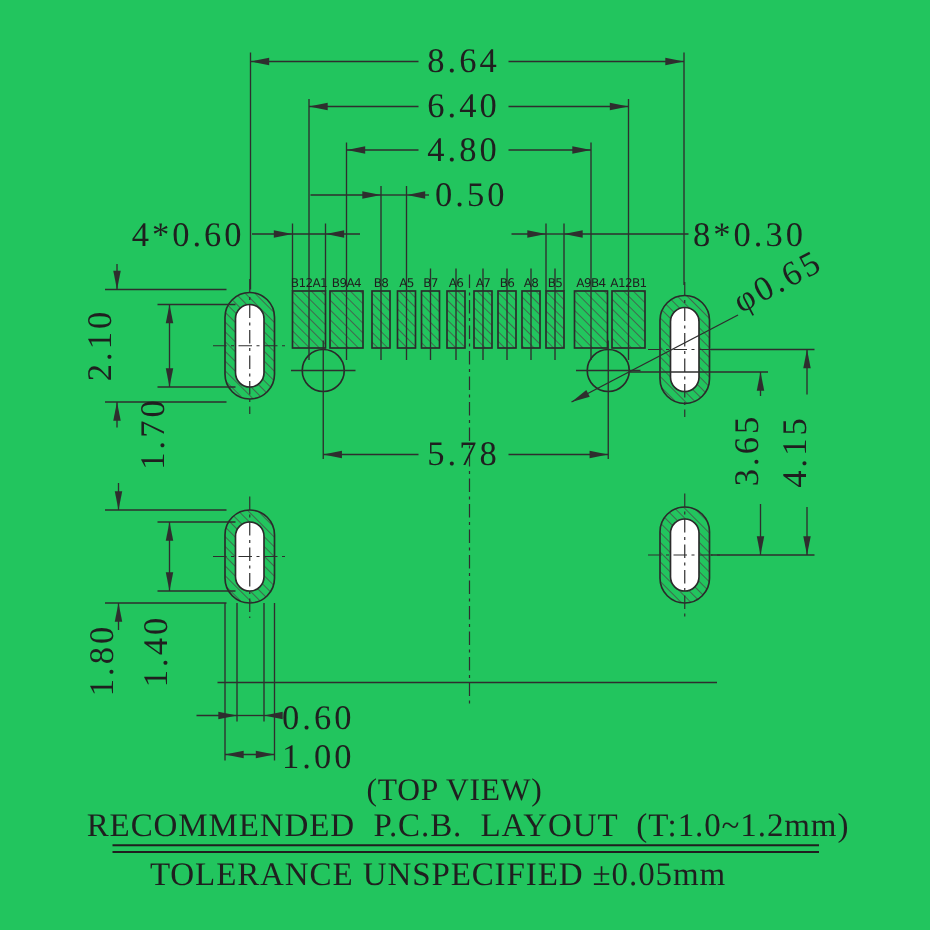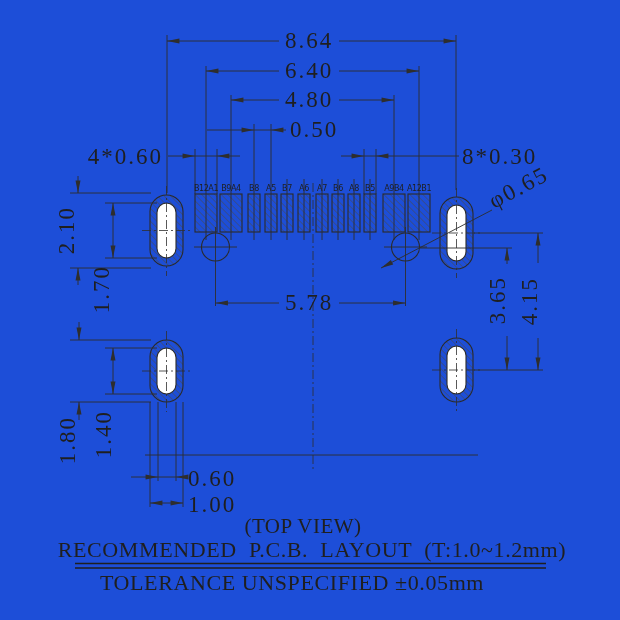--- a/index.html
+++ b/index.html
@@ -1,16 +1,16 @@
 <!DOCTYPE html>
 <html><head>
 <meta charset="utf-8">
 <style>
   html,body{margin:0;padding:0;background:#ffffff;}
-  .canvas{position:relative;width:620px;height:620px;background:#1d4ed8;overflow:hidden;
+  .canvas{position:relative;width:620px;height:620px;background:#22c55e;overflow:hidden;
           font-family:"Liberation Serif", serif;}
   svg{display:block;}
   text{fill:#1f1f1f;}
   .dim{font-family:"Liberation Serif", serif;font-size:23px;letter-spacing:2px;}
   .pin{font-family:"DejaVu Sans", sans-serif;font-size:8px;letter-spacing:-0.4px;}
   .note{font-family:"Liberation Serif", serif;font-size:21px;letter-spacing:0.5px;white-space:pre;}
   .note-big{font-family:"Liberation Serif", serif;font-size:22px;letter-spacing:0.6px;white-space:pre;}
   .thin{stroke:#2e2e2e;stroke-width:0.9;fill:none;}
   .feat{stroke:#2a2a2a;stroke-width:1.1;}
   .cl{stroke:#2e2e2e;stroke-width:0.8;fill:none;stroke-dasharray:9 3 2 3;}

